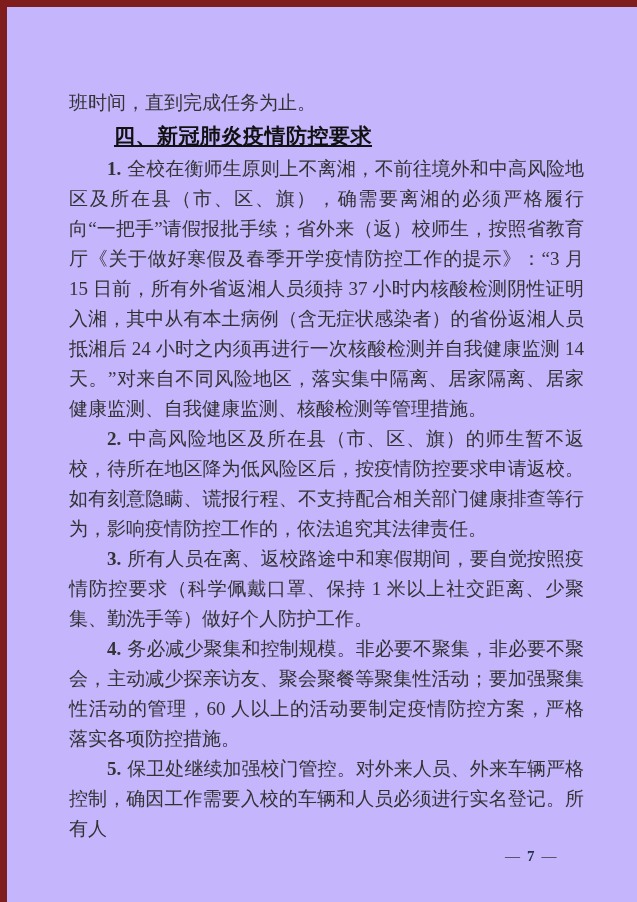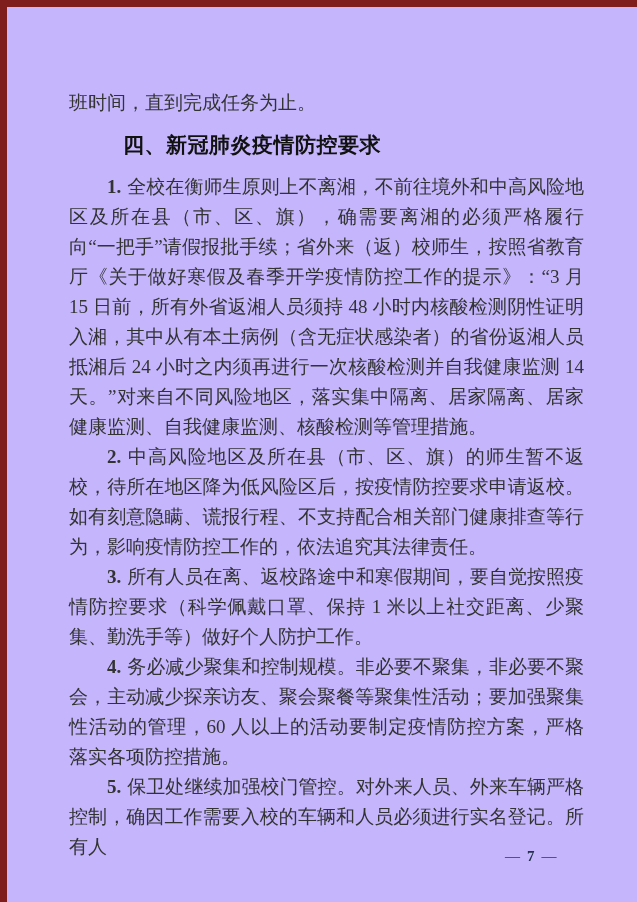--- a/index.html
+++ b/index.html
@@ -24,28 +24,29 @@
     width: 515px;
     color: #333333;
     font-size: 19px;
     line-height: 30px;
   }
   .cont-line {
     margin: 0;
     text-align: justify;
   }
   .section-heading {
-    margin: 12px;
+    margin: 3px;
     text-indent: 2em;
     font-family: "Liberation Sans", "DejaVu Sans", sans-serif;
     font-weight: bold;
     font-size: 21px;
     line-height: 30px;
     color: #111111;
     letter-spacing: 0.5px;
+    text-decoration: underline;
   }
   .para {
     margin: 0;
     text-indent: 2em;
     text-align: justify;
   }
   .para-num {
     font-weight: bold;
     margin-right: 6px;
   }
@@ -65,21 +66,21 @@
   }
 </style>
 </head>
 <body>
 
 <div class="page">
   <div class="content">
     <p class="cont-line">班时间，直到完成任务为止。</p>
     <h2 class="section-heading">四、新冠肺炎疫情防控要求</h2>
     <div>
-  <p class="para"><span class="para-num">1.</span><span class="para-text">全校在衡师生原则上不离湘，不前往境外和中高风险地区及所在县（市、区、旗），确需要离湘的必须严格履行向“一把手”请假报批手续；省外来（返）校师生，按照省教育厅《关于做好寒假及春季开学疫情防控工作的提示》：“3 月 15 日前，所有外省返湘人员须持 48 小时内核酸检测阴性证明入湘，其中从有本土病例（含无症状感染者）的省份返湘人员抵湘后 24 小时之内须再进行一次核酸检测并自我健康监测 14 天。”对来自不同风险地区，落实集中隔离、居家隔离、居家健康监测、自我健康监测、核酸检测等管理措施。</span></p>
+  <p class="para"><span class="para-num">1.</span><span class="para-text">全校在衡师生原则上不离湘，不前往境外和中高风险地区及所在县（市、区、旗），确需要离湘的必须严格履行向“一把手”请假报批手续；省外来（返）校师生，按照省教育厅《关于做好寒假及春季开学疫情防控工作的提示》：“3 月 15 日前，所有外省返湘人员须持 37 小时内核酸检测阴性证明入湘，其中从有本土病例（含无症状感染者）的省份返湘人员抵湘后 24 小时之内须再进行一次核酸检测并自我健康监测 14 天。”对来自不同风险地区，落实集中隔离、居家隔离、居家健康监测、自我健康监测、核酸检测等管理措施。</span></p>
 
   <p class="para"><span class="para-num">2.</span><span class="para-text">中高风险地区及所在县（市、区、旗）的师生暂不返校，待所在地区降为低风险区后，按疫情防控要求申请返校。如有刻意隐瞒、谎报行程、不支持配合相关部门健康排查等行为，影响疫情防控工作的，依法追究其法律责任。</span></p>
 
   <p class="para"><span class="para-num">3.</span><span class="para-text">所有人员在离、返校路途中和寒假期间，要自觉按照疫情防控要求（科学佩戴口罩、保持 1 米以上社交距离、少聚集、勤洗手等）做好个人防护工作。</span></p>
 
   <p class="para"><span class="para-num">4.</span><span class="para-text">务必减少聚集和控制规模。非必要不聚集，非必要不聚会，主动减少探亲访友、聚会聚餐等聚集性活动；要加强聚集性活动的管理，60 人以上的活动要制定疫情防控方案，严格落实各项防控措施。</span></p>
 
   <p class="para"><span class="para-num">5.</span><span class="para-text">保卫处继续加强校门管控。对外来人员、外来车辆严格控制，确因工作需要入校的车辆和人员必须进行实名登记。所有人</span></p>
 </div>
   </div>

